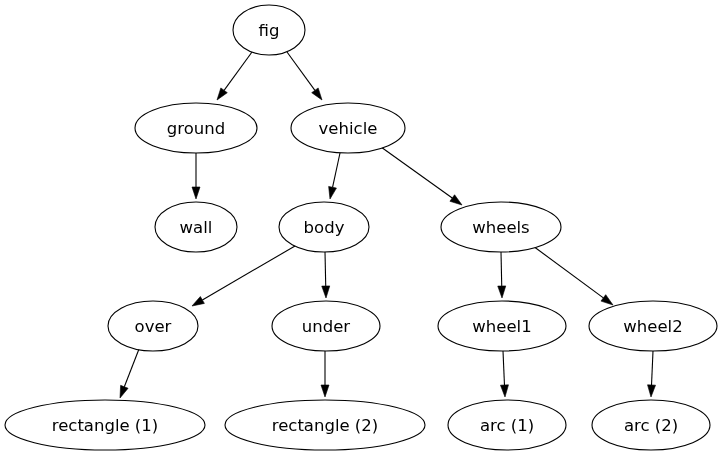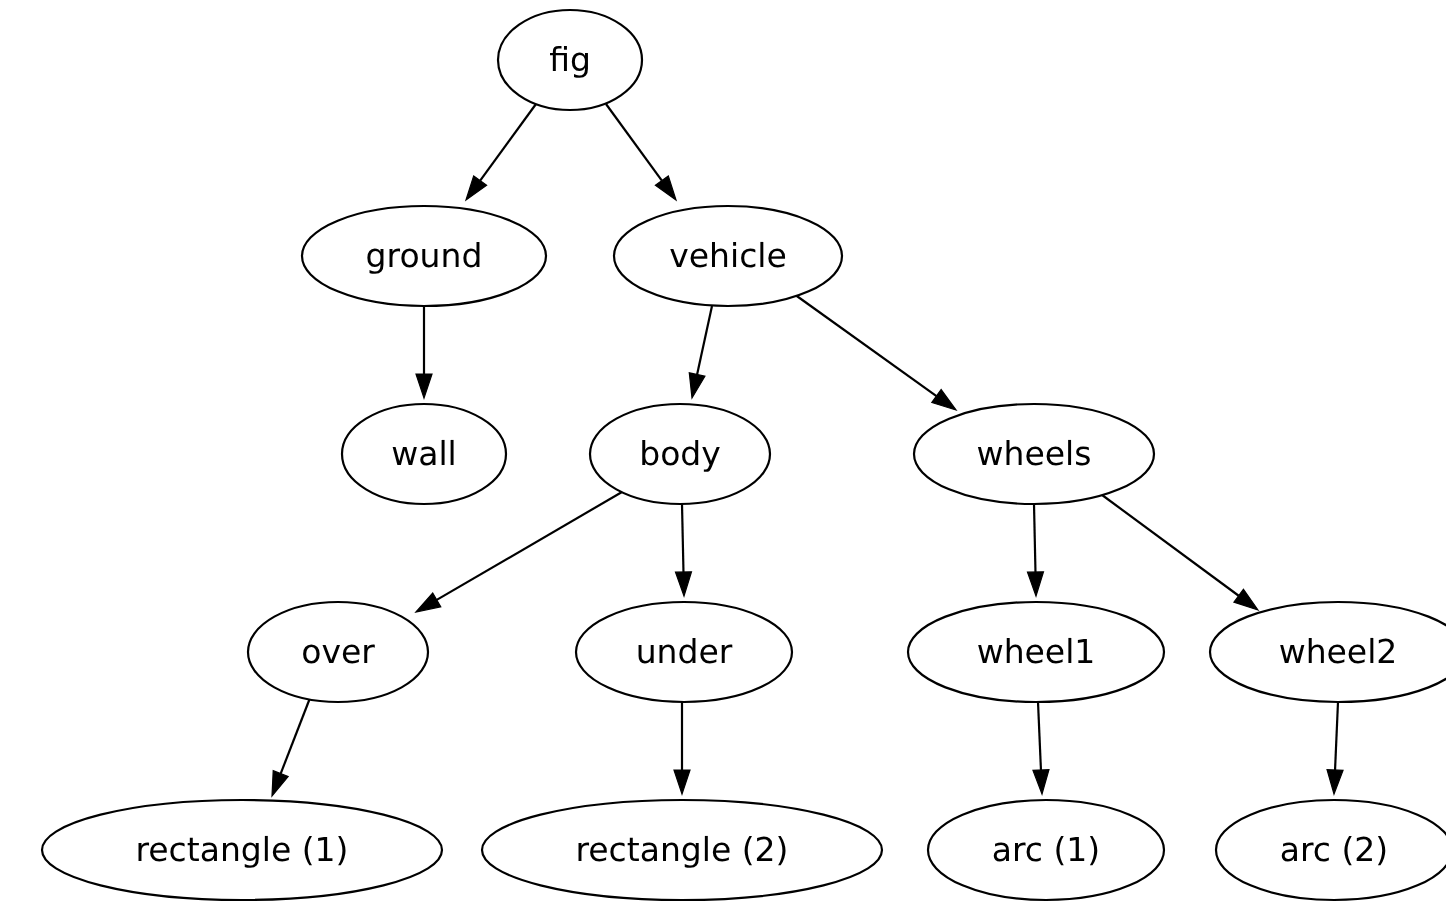--- a/index.html
+++ b/index.html
@@ -11,21 +11,20 @@
     width: 723px;
     height: 456px;
     overflow: hidden;
     font-family: "DejaVu Sans", sans-serif;
   }
   #graph-root {
     position: relative;
     width: 660px;
     height: 456px;
     background: #ffffff;
-    margin-left: 16px;
   }
   svg#graph-canvas {
     display: block;
     width: 723px;
     height: 456px;
   }
   .node-ellipse {
     fill: #ffffff;
     stroke: #000000;
     stroke-width: 1.1;

